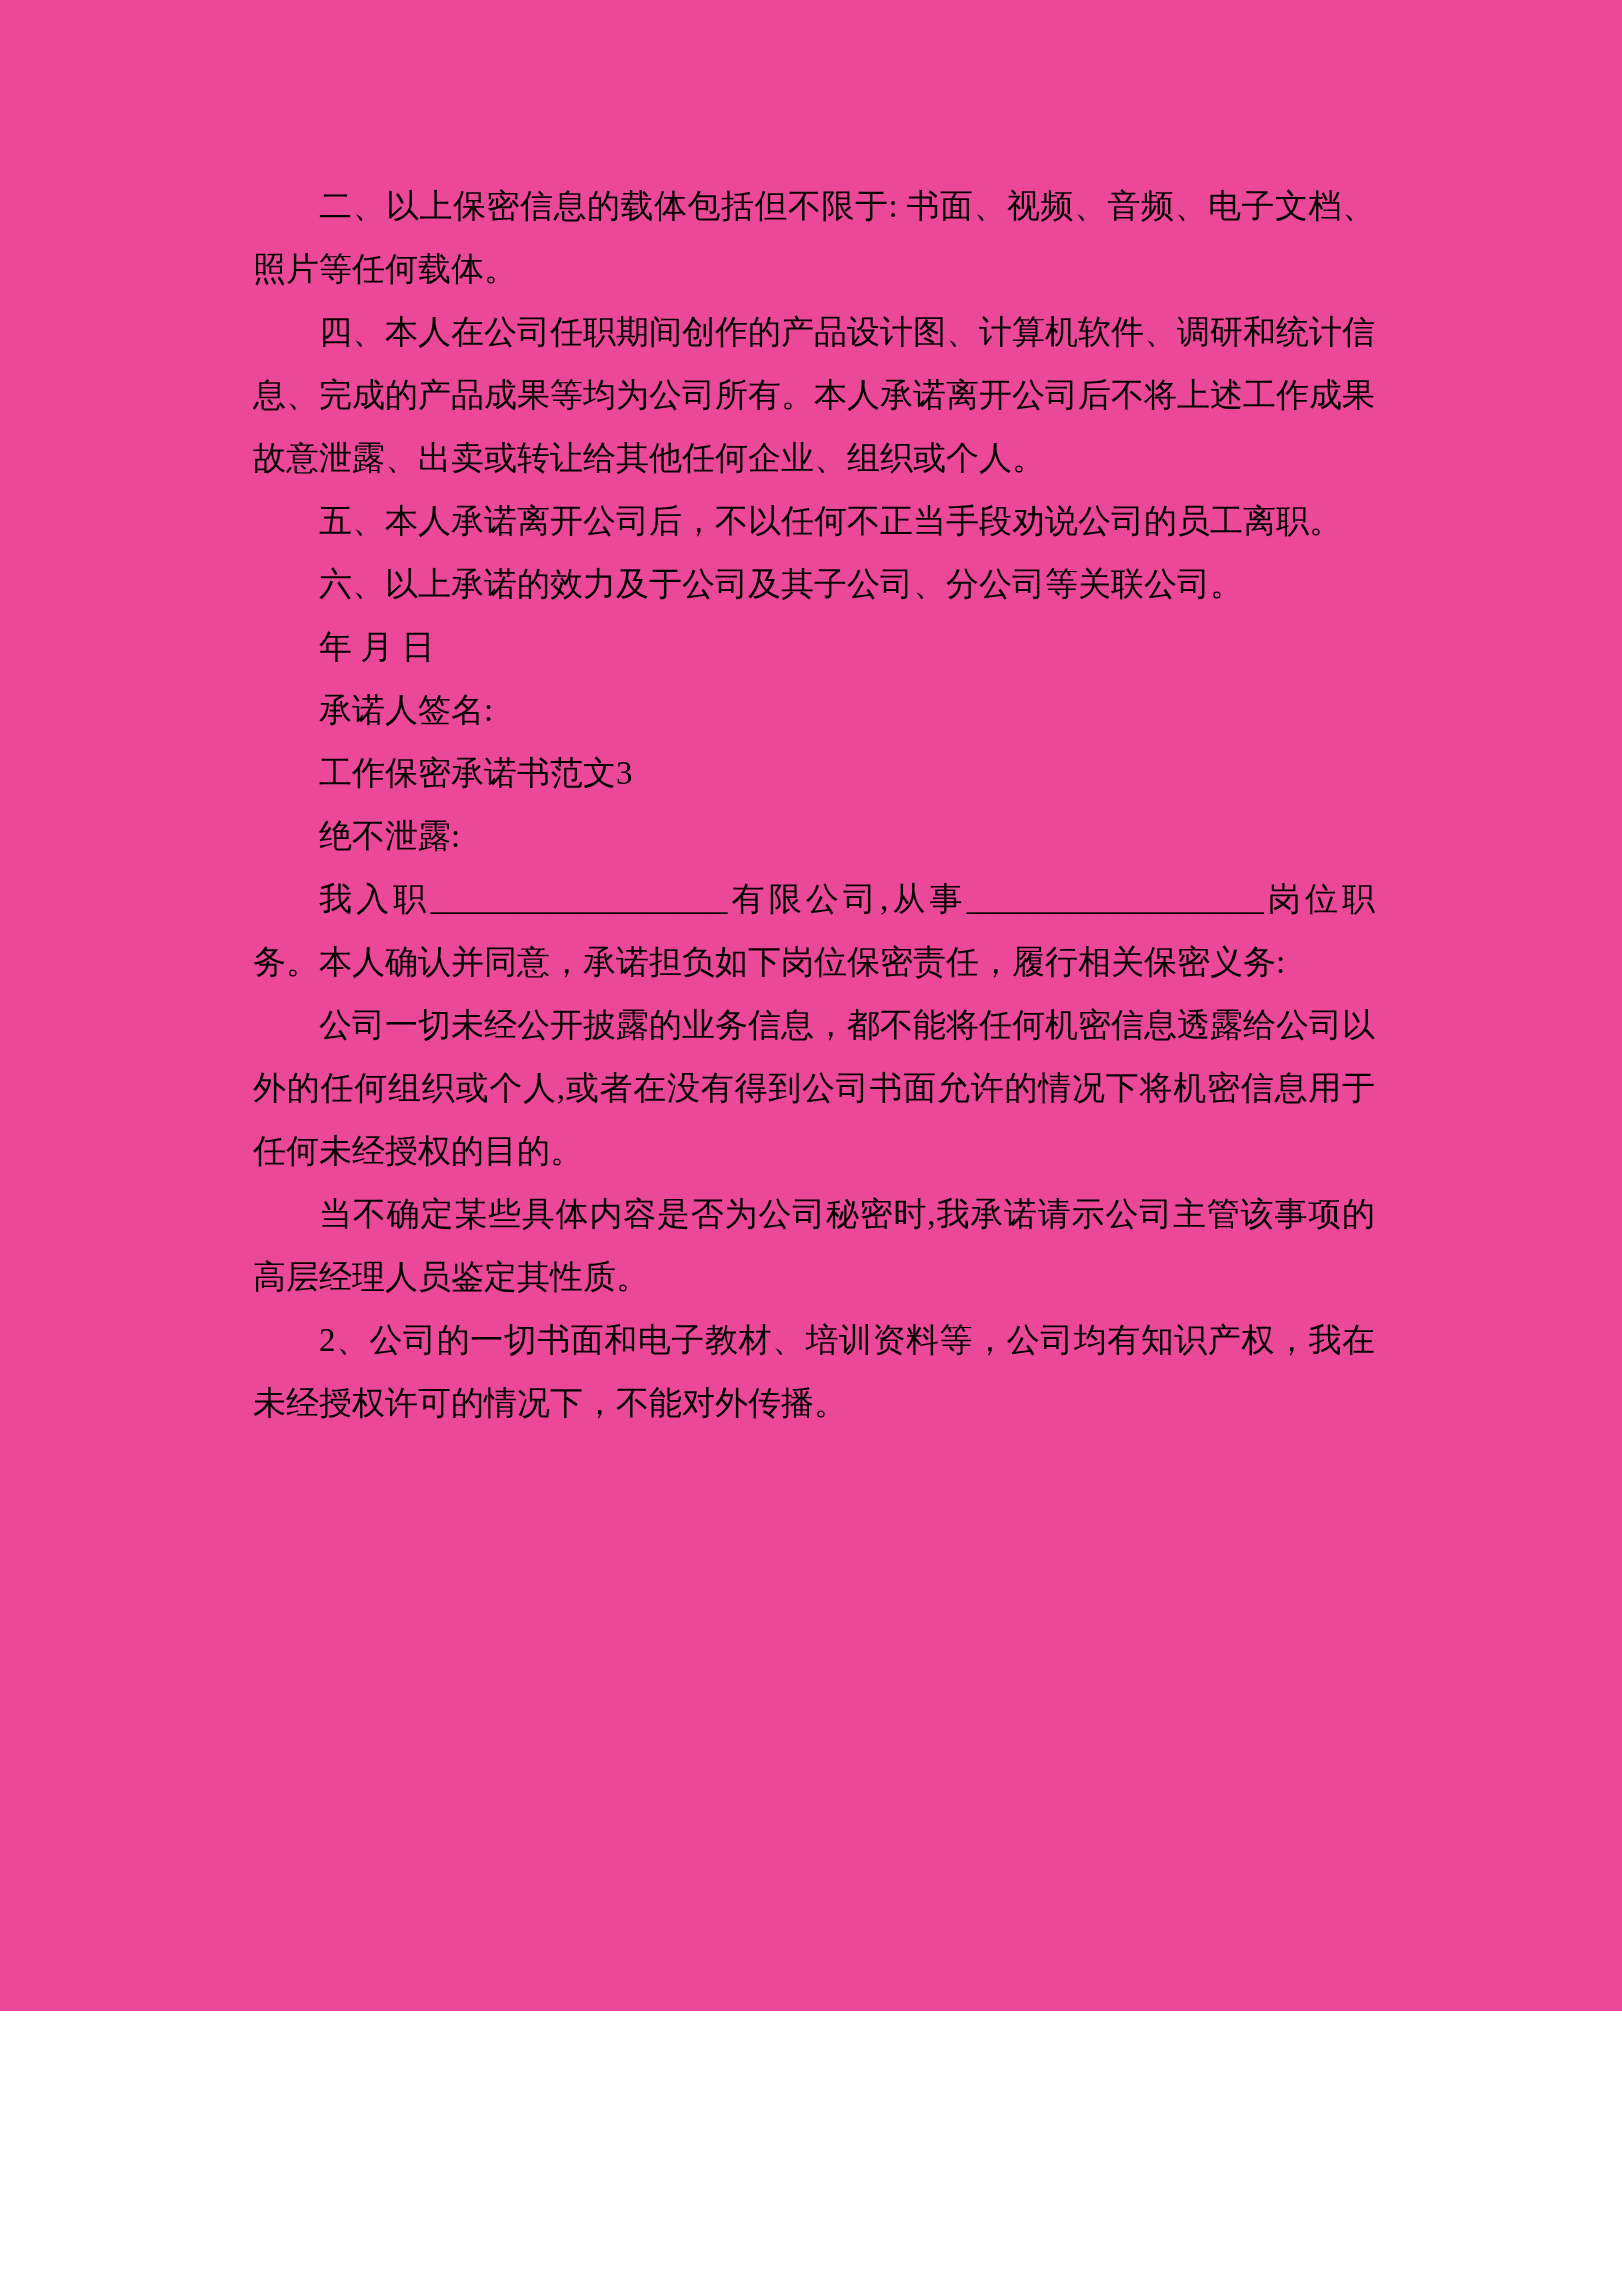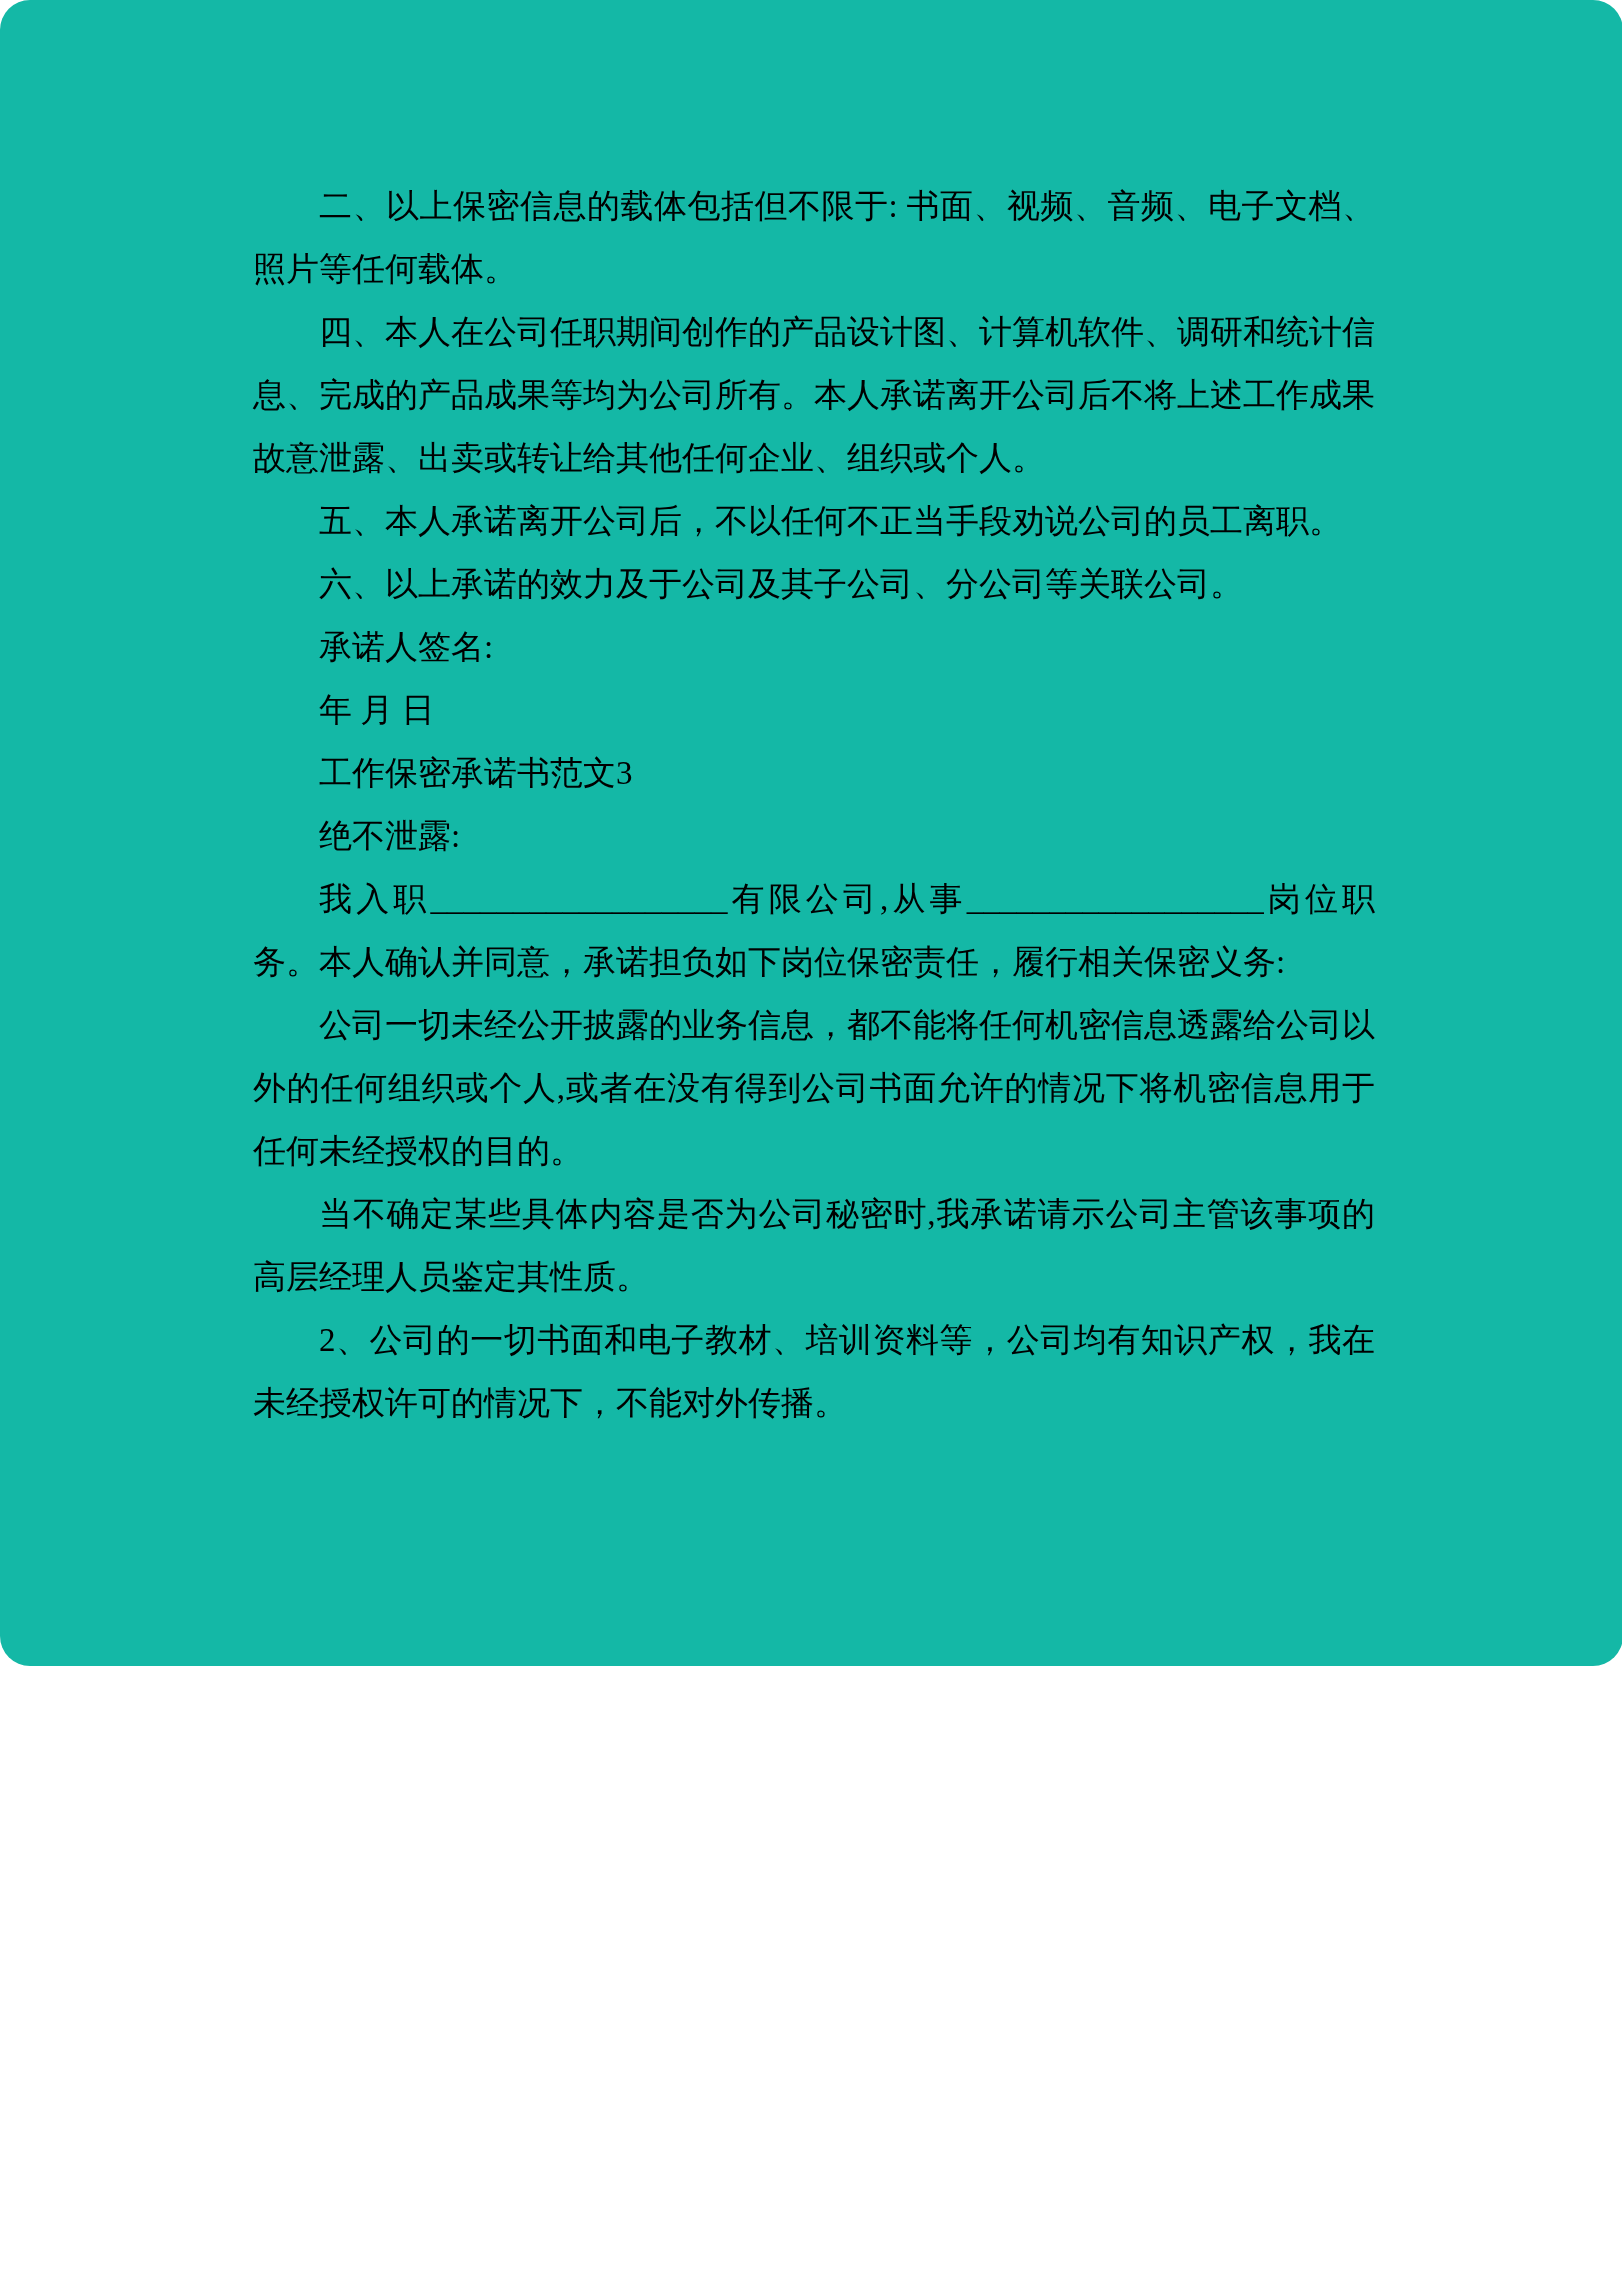--- a/index.html
+++ b/index.html
@@ -3,24 +3,23 @@
 <meta charset="utf-8">
 <style>
   html, body {
     margin: 0;
     padding: 0;
     background: #ffffff;
   }
   .page {
     position: relative;
     width: 1623px;
-    height: 1666px;
-    background: #14b8a6;
+    height: 2011px;
+    background: #ec4899;
     overflow: hidden;
-    border-radius: 30px;
   }
   .doc-content {
     position: absolute;
     left: 253px;
     top: 175px;
     width: 1122px;
     color: #000000;
     font-family: "Liberation Serif", "DejaVu Serif", serif;
     font-size: 33px;
     line-height: 63px;
@@ -35,22 +34,22 @@
 </style>
 </head>
 <body>
 
 <div class="page">
   <div class="doc-content">
     <p>二、以上保密信息的载体包括但不限于: 书面、视频、音频、电子文档、照片等任何载体。</p>
     <p>四、本人在公司任职期间创作的产品设计图、计算机软件、调研和统计信息、完成的产品成果等均为公司所有。本人承诺离开公司后不将上述工作成果故意泄露、出卖或转让给其他任何企业、组织或个人。</p>
     <p>五、本人承诺离开公司后，不以任何不正当手段劝说公司的员工离职。</p>
     <p>六、以上承诺的效力及于公司及其子公司、分公司等关联公司。</p>
+    <p>年  月  日</p>
     <p>承诺人签名:</p>
-    <p>年  月  日</p>
     <p>工作保密承诺书范文3</p>
     <p>绝不泄露:</p>
     <p>我入职__________________有限公司,从事__________________岗位职务。本人确认并同意，承诺担负如下岗位保密责任，履行相关保密义务:</p>
     <p>公司一切未经公开披露的业务信息，都不能将任何机密信息透露给公司以外的任何组织或个人,或者在没有得到公司书面允许的情况下将机密信息用于任何未经授权的目的。</p>
     <p>当不确定某些具体内容是否为公司秘密时,我承诺请示公司主管该事项的高层经理人员鉴定其性质。</p>
     <p>2、公司的一切书面和电子教材、培训资料等，公司均有知识产权，我在未经授权许可的情况下，不能对外传播。</p>
   </div>
 </div>
 
 

